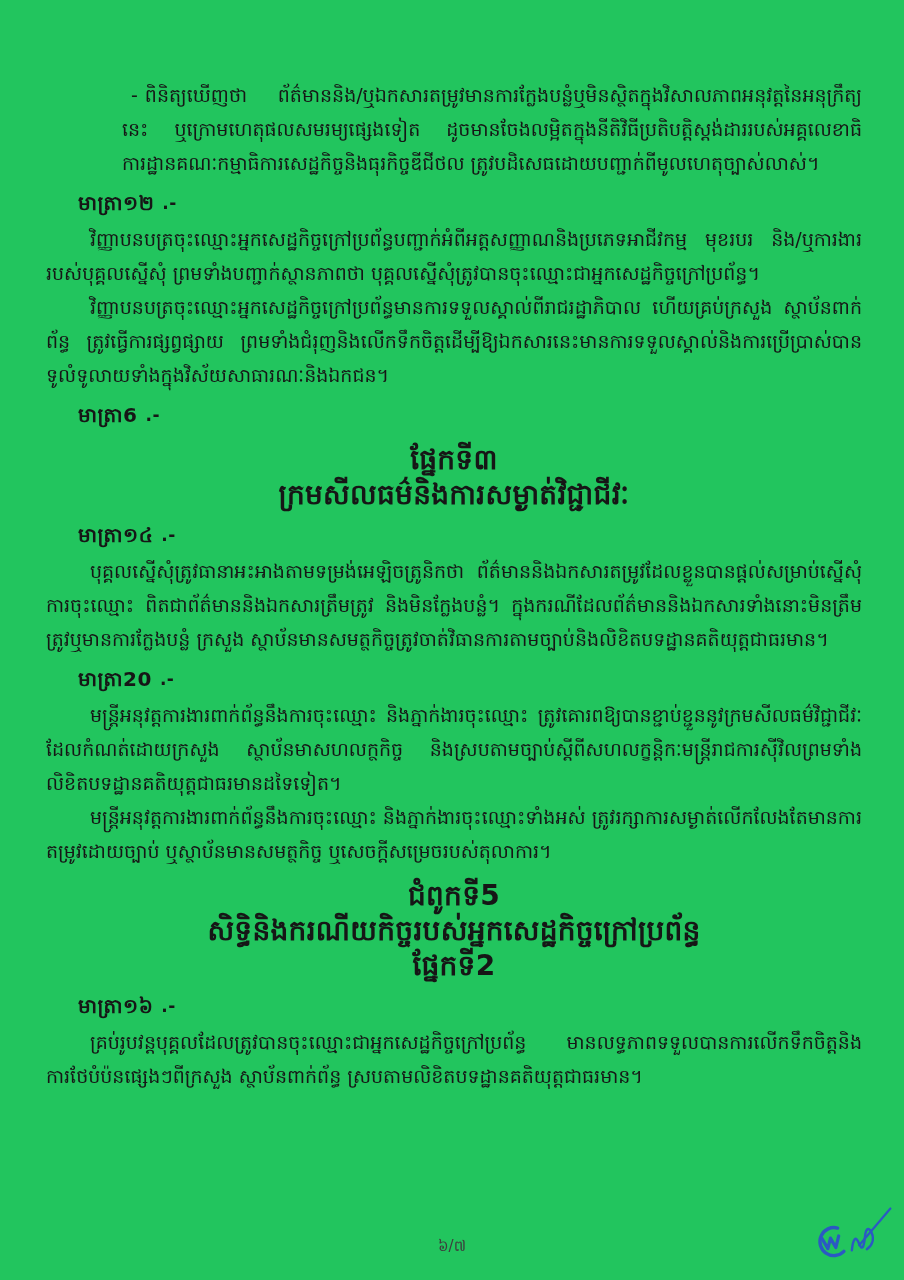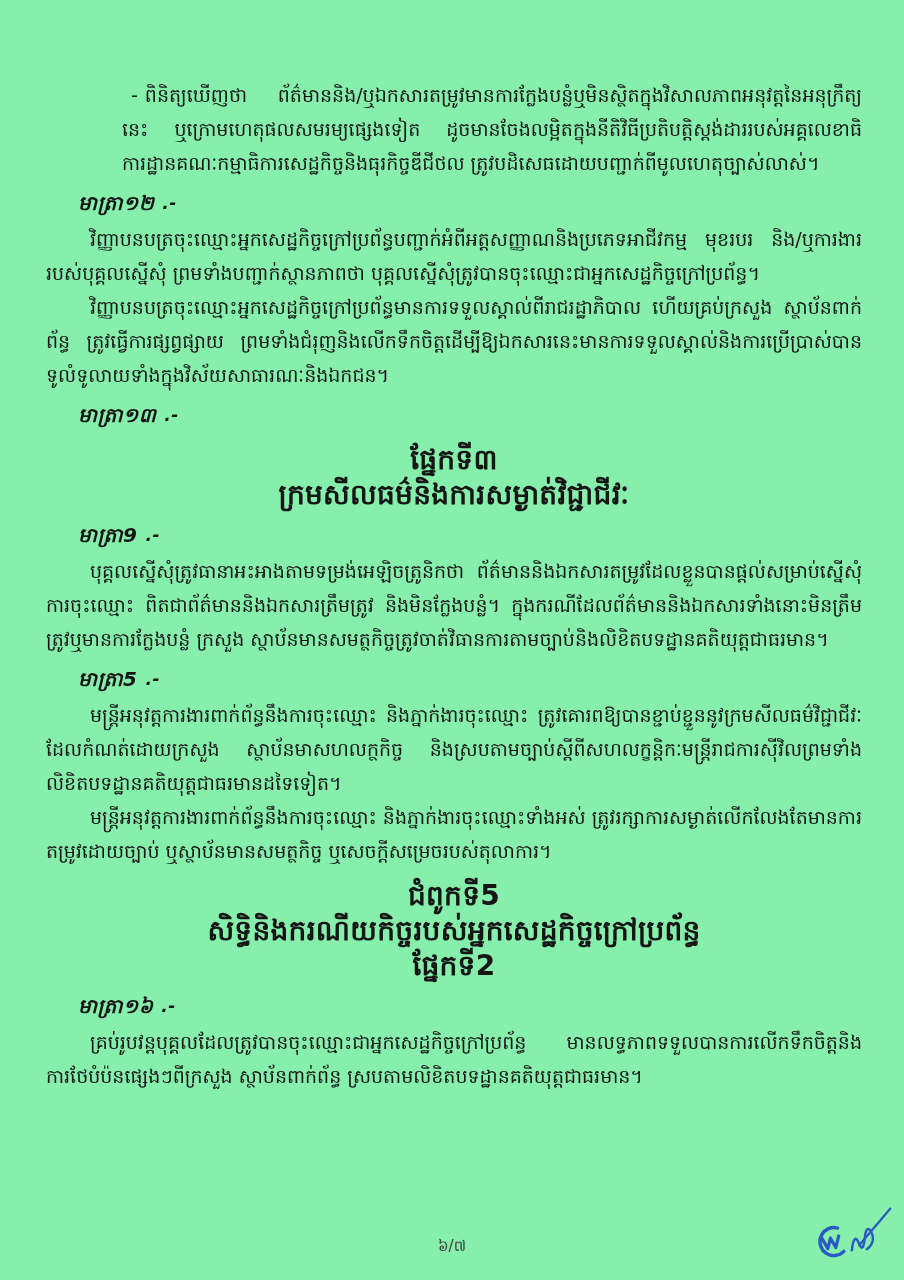--- a/index.html
+++ b/index.html
@@ -1,20 +1,20 @@
 <!DOCTYPE html>
 <html lang="km"><head>
 <meta charset="utf-8">
 <style>
   html, body { margin: 0; padding: 0; background: #e8e8e8; }
   .page {
     position: relative;
     width: 904px; height: 1280px;
     margin: 0 auto;
-    background: #86efac;
+    background: #22c55e;
     overflow: hidden;
     font-family: "DejaVu Sans", sans-serif;
     color: #161616;
     -webkit-font-smoothing: antialiased;
   }
   .content {
     position: absolute;
     left: 46px; top: 78px;
     width: 816px;
   }
@@ -34,21 +34,20 @@
     text-indent: 9px;
     overflow-wrap: anywhere;
   }
   .bullet .marker { margin-right: 7px; }
   .article-heading {
     font-size: 20px;
     font-weight: bold;
     line-height: 34px;
     margin: 6px 0 2px 32px;
     letter-spacing: 0.5px;
-    font-style: italic;
   }
   .article-heading .mark {
     font-weight: bold;
     margin-left: 8px;
     font-size: 17px;
     vertical-align: 1px;
   }
   .center-heading {
     text-align: center;
     font-weight: bold;
@@ -77,31 +76,31 @@
 
 <div class="page">
   <div class="content">
 
     <div class="bullet"><span class="marker">-</span><span>ពិនិត្យឃើញថា ព័ត៌មាននិង/ឬឯកសារតម្រូវមានការក្លែងបន្លំឬមិនស្ថិតក្នុងវិសាលភាពអនុវត្តនៃអនុក្រឹត្យនេះ ឬក្រោមហេតុផលសមរម្យផ្សេងទៀត ដូចមានចែងលម្អិតក្នុងនីតិវិធីប្រតិបត្តិស្តង់ដាររបស់អគ្គលេខាធិការដ្ឋានគណៈកម្មាធិការសេដ្ឋកិច្ចនិងធុរកិច្ចឌីជីថល ត្រូវបដិសេធដោយបញ្ជាក់ពីមូលហេតុច្បាស់លាស់។</span></div>
 
     <div class="article-heading"><span>មាត្រា១២</span><span class="mark">.-</span></div>
     <p class="para">វិញ្ញាបនបត្រចុះឈ្មោះអ្នកសេដ្ឋកិច្ចក្រៅប្រព័ន្ធបញ្ជាក់អំពីអត្តសញ្ញាណនិងប្រភេទអាជីវកម្ម មុខរបរ និង/ឬការងាររបស់បុគ្គលស្នើសុំ ព្រមទាំងបញ្ជាក់ស្ថានភាពថា បុគ្គលស្នើសុំត្រូវបានចុះឈ្មោះជាអ្នកសេដ្ឋកិច្ចក្រៅប្រព័ន្ធ។</p>
     <p class="para">វិញ្ញាបនបត្រចុះឈ្មោះអ្នកសេដ្ឋកិច្ចក្រៅប្រព័ន្ធមានការទទួលស្គាល់ពីរាជរដ្ឋាភិបាល ហើយគ្រប់ក្រសួង ស្ថាប័នពាក់ព័ន្ធ ត្រូវធ្វើការផ្សព្វផ្សាយ ព្រមទាំងជំរុញនិងលើកទឹកចិត្តដើម្បីឱ្យឯកសារនេះមានការទទួលស្គាល់និងការប្រើប្រាស់បានទូលំទូលាយទាំងក្នុងវិស័យសាធារណៈនិងឯកជន។</p>
 
-    <div class="article-heading"><span>មាត្រា១៣</span><span class="mark">.-</span></div>
+    <div class="article-heading"><span>មាត្រា6</span><span class="mark">.-</span></div>
 
     <div class="center-heading">
       <div>ផ្នែកទី៣</div>
       <div>ក្រមសីលធម៌និងការសម្ងាត់វិជ្ជាជីវៈ</div>
     </div>
 
-    <div class="article-heading"><span>មាត្រា9</span><span class="mark">.-</span></div>
+    <div class="article-heading"><span>មាត្រា១៤</span><span class="mark">.-</span></div>
     <p class="para">បុគ្គលស្នើសុំត្រូវធានាអះអាងតាមទម្រង់អេឡិចត្រូនិកថា ព័ត៌មាននិងឯកសារតម្រូវដែលខ្លួនបានផ្តល់សម្រាប់ស្នើសុំការចុះឈ្មោះ ពិតជាព័ត៌មាននិងឯកសារត្រឹមត្រូវ និងមិនក្លែងបន្លំ។ ក្នុងករណីដែលព័ត៌មាននិងឯកសារទាំងនោះមិនត្រឹមត្រូវឬមានការក្លែងបន្លំ ក្រសួង ស្ថាប័នមានសមត្ថកិច្ចត្រូវចាត់វិធានការតាមច្បាប់និងលិខិតបទដ្ឋានគតិយុត្តជាធរមាន។</p>
 
-    <div class="article-heading"><span>មាត្រា5</span><span class="mark">.-</span></div>
+    <div class="article-heading"><span>មាត្រា20</span><span class="mark">.-</span></div>
     <p class="para">មន្ត្រីអនុវត្តការងារពាក់ព័ន្ធនឹងការចុះឈ្មោះ និងភ្នាក់ងារចុះឈ្មោះ ត្រូវគោរពឱ្យបានខ្ជាប់ខ្ជួននូវក្រមសីលធម៌វិជ្ជាជីវៈ ដែលកំណត់ដោយក្រសួង ស្ថាប័នមាសហលក្ថកិច្ច និងស្របតាមច្បាប់ស្តីពីសហលក្ខន្តិកៈមន្ត្រីរាជការស៊ីវិលព្រមទាំងលិខិតបទដ្ឋានគតិយុត្តជាធរមានដទៃទៀត។</p>
     <p class="para">មន្ត្រីអនុវត្តការងារពាក់ព័ន្ធនឹងការចុះឈ្មោះ និងភ្នាក់ងារចុះឈ្មោះទាំងអស់ ត្រូវរក្សាការសម្ងាត់លើកលែងតែមានការតម្រូវដោយច្បាប់ ឬស្ថាប័នមានសមត្ថកិច្ច ឬសេចក្តីសម្រេចរបស់តុលាការ។</p>
 
     <div class="center-heading">
       <div>ជំពូកទី5</div>
       <div>សិទ្ធិនិងករណីយកិច្ចរបស់អ្នកសេដ្ឋកិច្ចក្រៅប្រព័ន្ធ</div>
       <div>ផ្នែកទី2</div>
     </div>
 
     <div class="article-heading"><span>មាត្រា១៦</span><span class="mark">.-</span></div>

